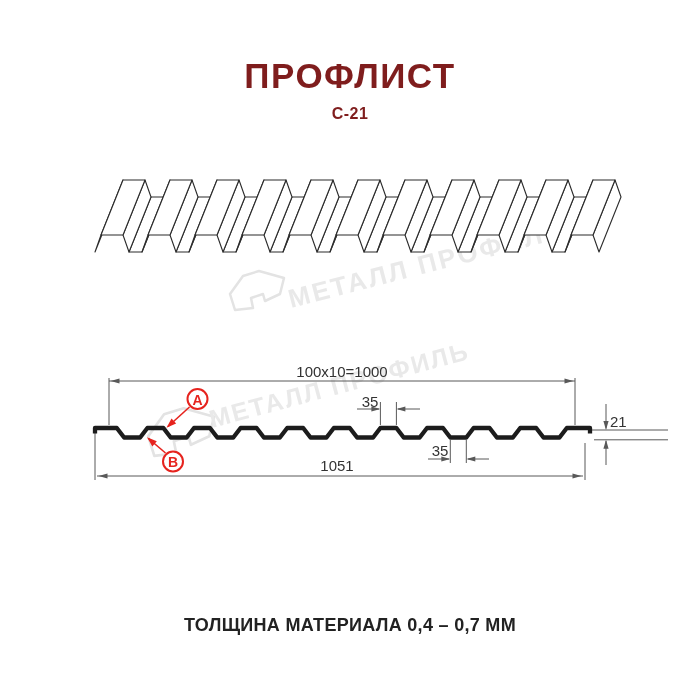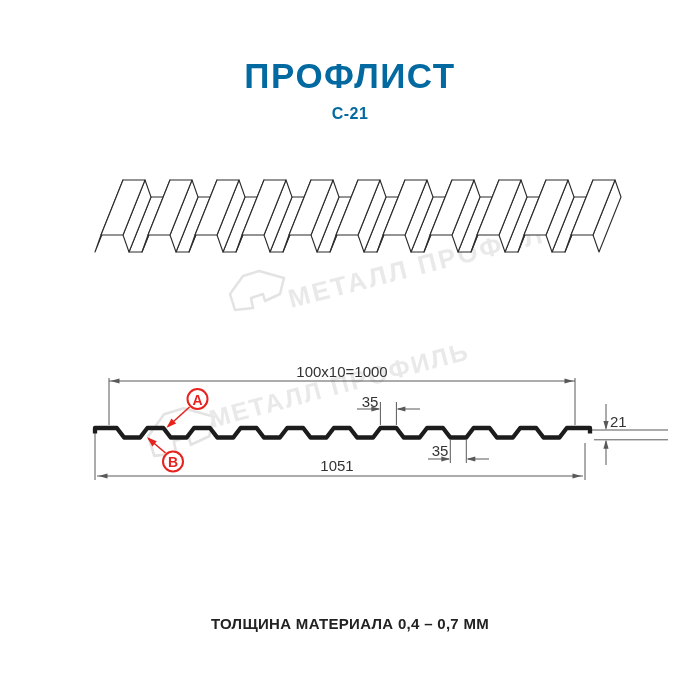--- a/index.html
+++ b/index.html
@@ -1,21 +1,21 @@
 <!DOCTYPE html>
 <html><head>
 <meta charset="utf-8">
 <style>
   html,body{margin:0;padding:0}
   body{width:700px;height:700px;background:#fff;position:relative;overflow:hidden;
        font-family:"Liberation Sans",sans-serif;}
-  .ctext{position:absolute;left:0;width:700px;text-align:center;color:#0369a1;}
+  .ctext{position:absolute;left:0;width:700px;text-align:center;color:#7f1d1d;}
   .title{top:56px;font-size:35px;font-weight:800;letter-spacing:1.5px;}
   .subtitle{top:105px;font-size:16px;font-weight:700;letter-spacing:.5px;}
-  .footer{top:615px;font-size:15px;font-weight:700;letter-spacing:.3px;color:#222;}
+  .footer{top:615px;font-size:18px;font-weight:700;letter-spacing:.3px;color:#222;}
   svg.draw{position:absolute;left:0;top:0;}
   .dim{font-family:"Liberation Sans",sans-serif;font-size:15px;fill:#333;}
   .wm{font-family:"Liberation Sans",sans-serif;font-weight:bold;font-size:26px;letter-spacing:2.5px;}
   .wm2{font-size:25px;letter-spacing:2px;}
   .redletter{font-family:"Liberation Sans",sans-serif;font-weight:bold;font-size:14px;
              fill:#e6231e;text-anchor:middle;}
 </style>
 </head>
 <body>
 

